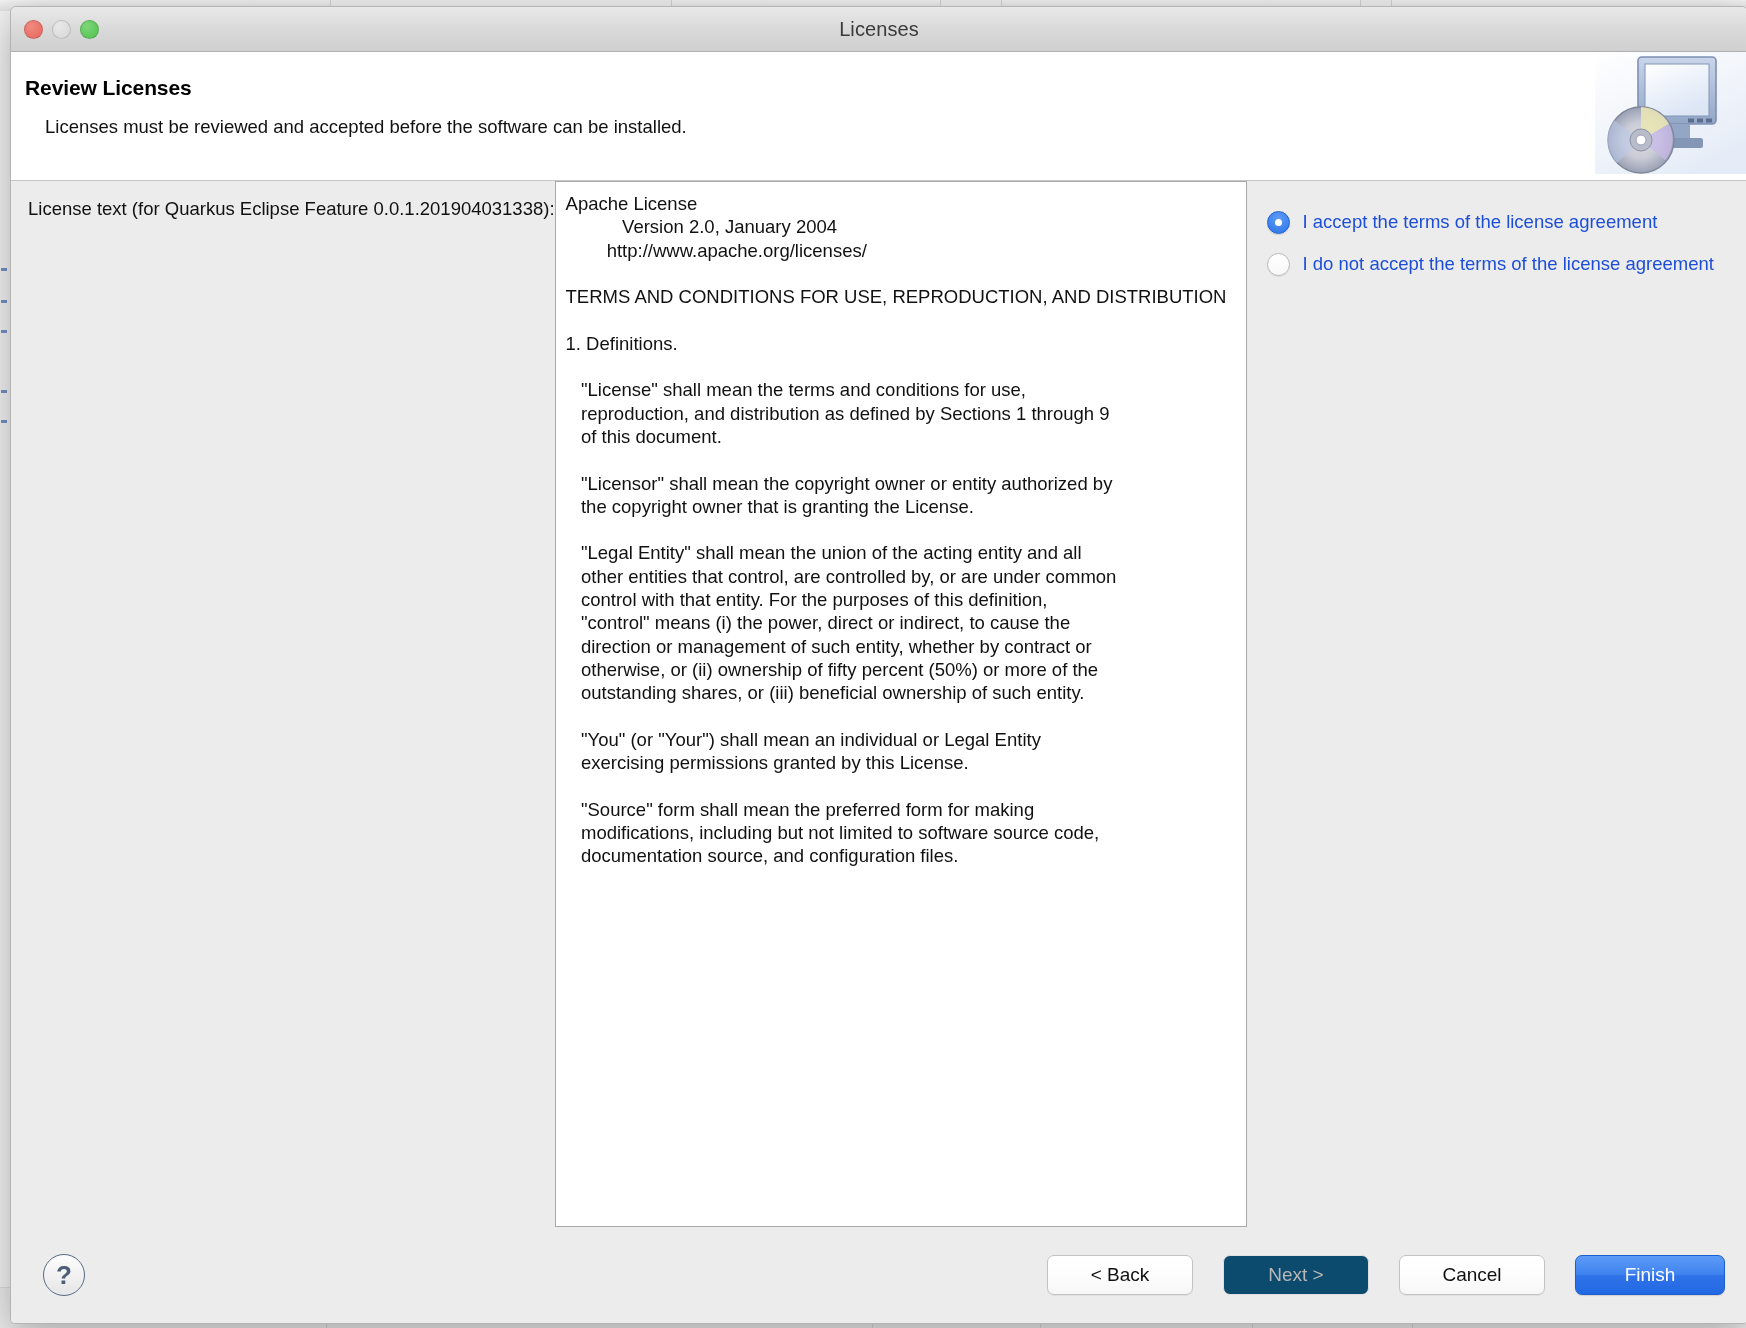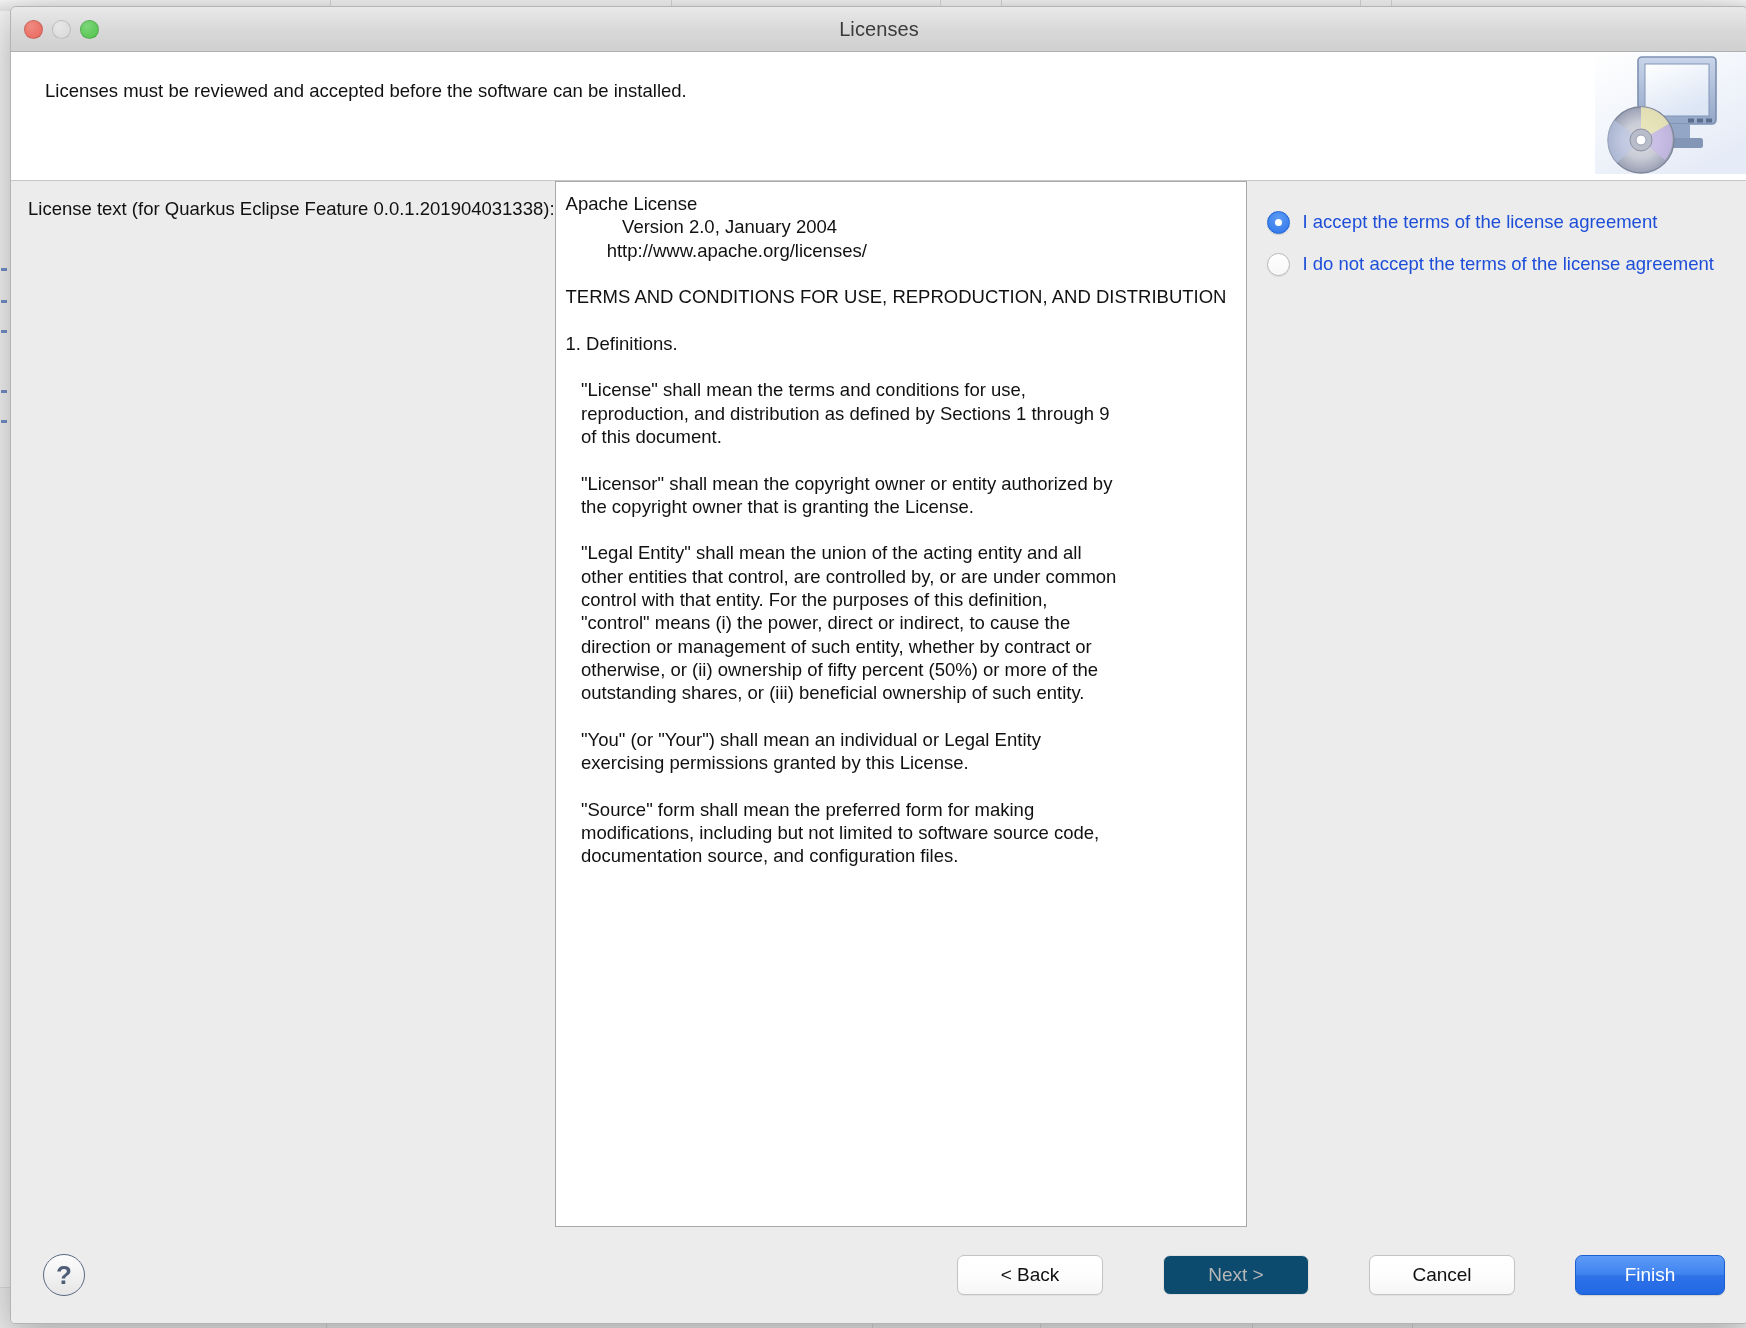--- a/index.html
+++ b/index.html
@@ -252,21 +252,20 @@
     min-width: 146px;
     padding: 0 4px;
     border-radius: 7px;
     font-size: 19px;
     display: flex;
     align-items: center;
     justify-content: center;
     box-sizing: border-box;
     cursor: default;
     user-select: none;
-    margin-left: 30px;
   }
   .btn-normal {
     background: linear-gradient(to bottom, #ffffff 0%, #fdfdfd 50%, #f6f6f6 100%);
     border: 1px solid #c3c3c3;
     color: #101010;
     box-shadow: 0 1px 1px rgba(0,0,0,.06);
   }
   .btn-disabled {
     background: #0c4a6e;
     border: 1px solid #e0e0e0;
@@ -313,20 +312,21 @@
   <div id="titlebar">
     <div class="traffic">
       <div class="dot dot-close"></div>
       <div class="dot dot-min"></div>
       <div class="dot dot-zoom"></div>
     </div>
     <div class="title">Licenses</div>
   </div>
 
   <div id="header">
+    <div class="h-title">Review Licenses</div>
     <div class="h-sub">Licenses must be reviewed and accepted before the software can be installed.</div>
     <div class="h-icon">
       <svg width="152" height="124" viewBox="0 0 152 124" xmlns="http://www.w3.org/2000/svg">
         <defs>
           <linearGradient id="bgfade" x1="0" y1="0" x2="0.6" y2="1">
             <stop offset="0%" stop-color="#ffffff"></stop>
             <stop offset="100%" stop-color="#e6ecf7"></stop>
           </linearGradient>
           <linearGradient id="scr" x1="0" y1="0" x2="0.5" y2="1">
             <stop offset="0%" stop-color="#ffffff"></stop>

